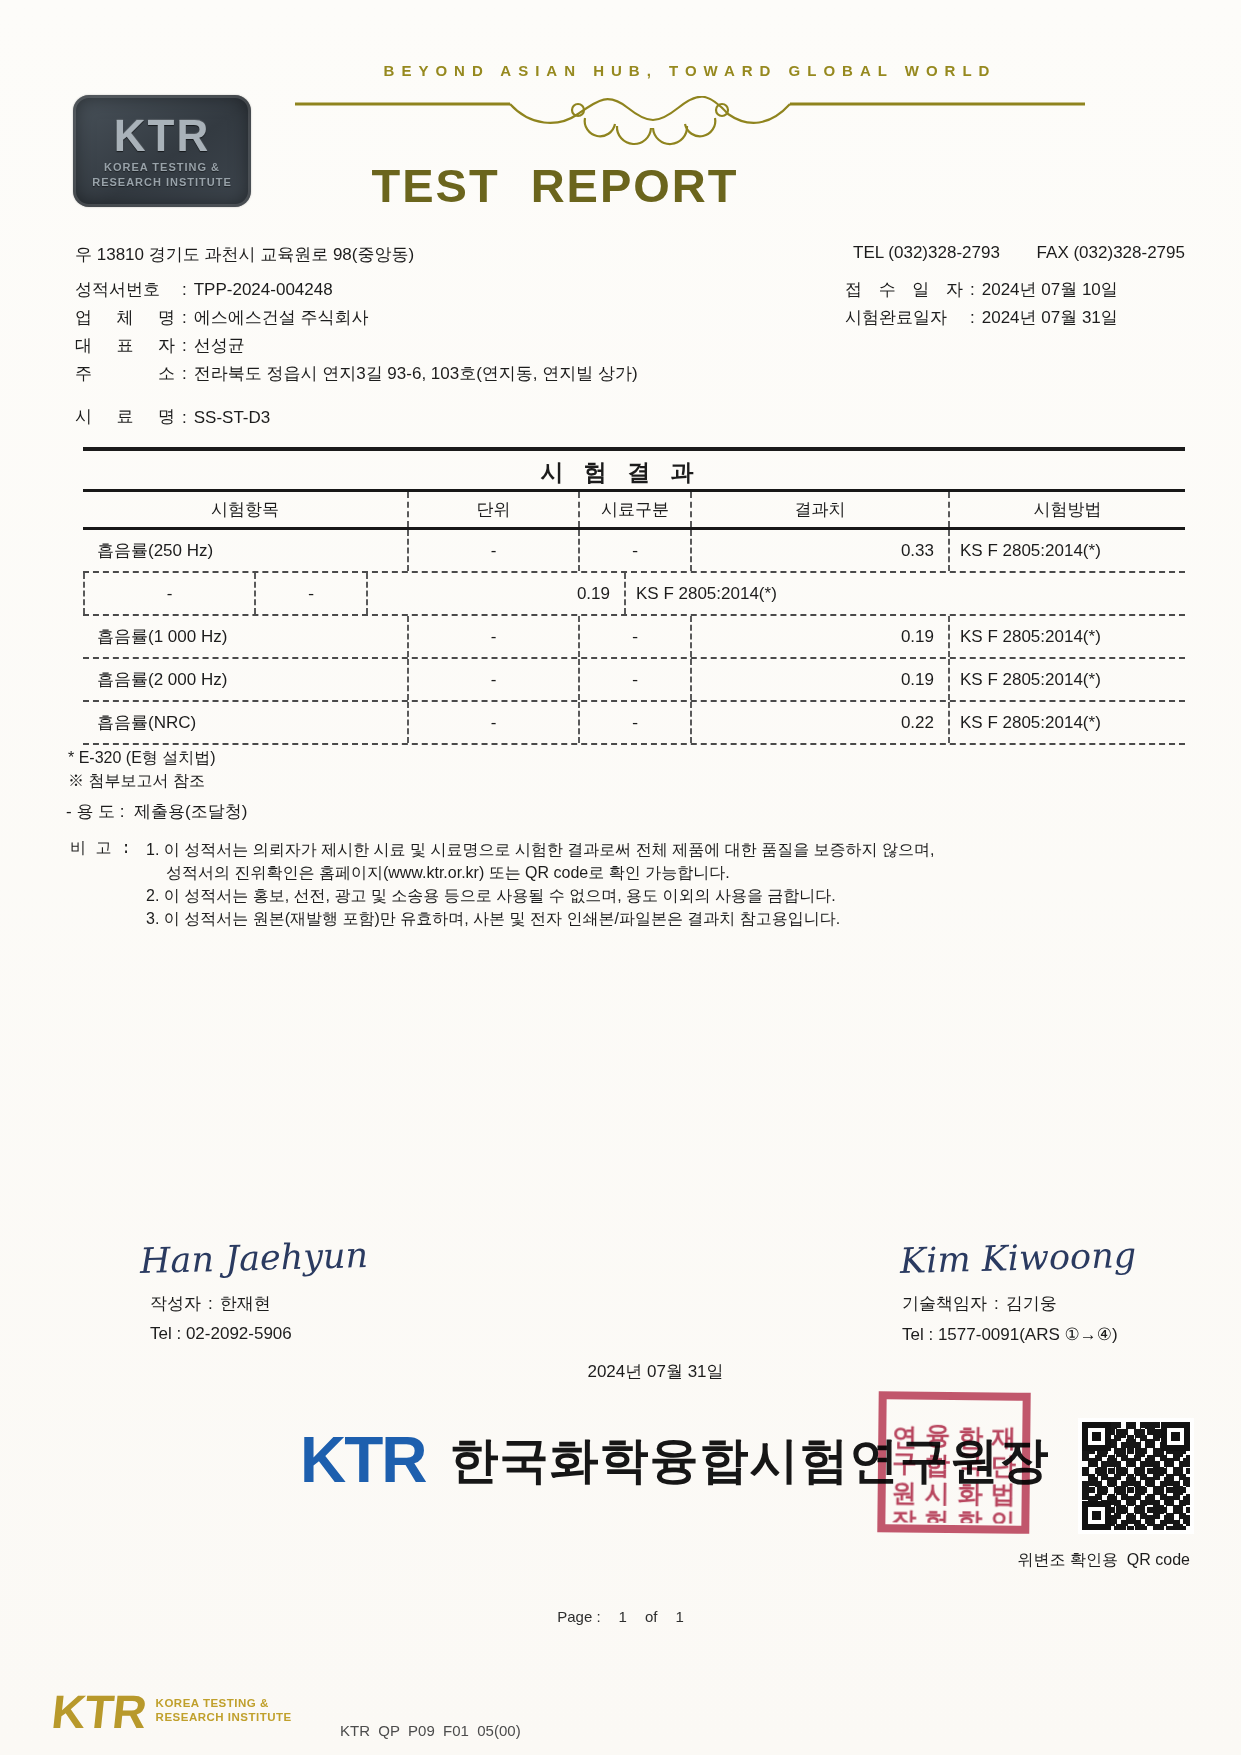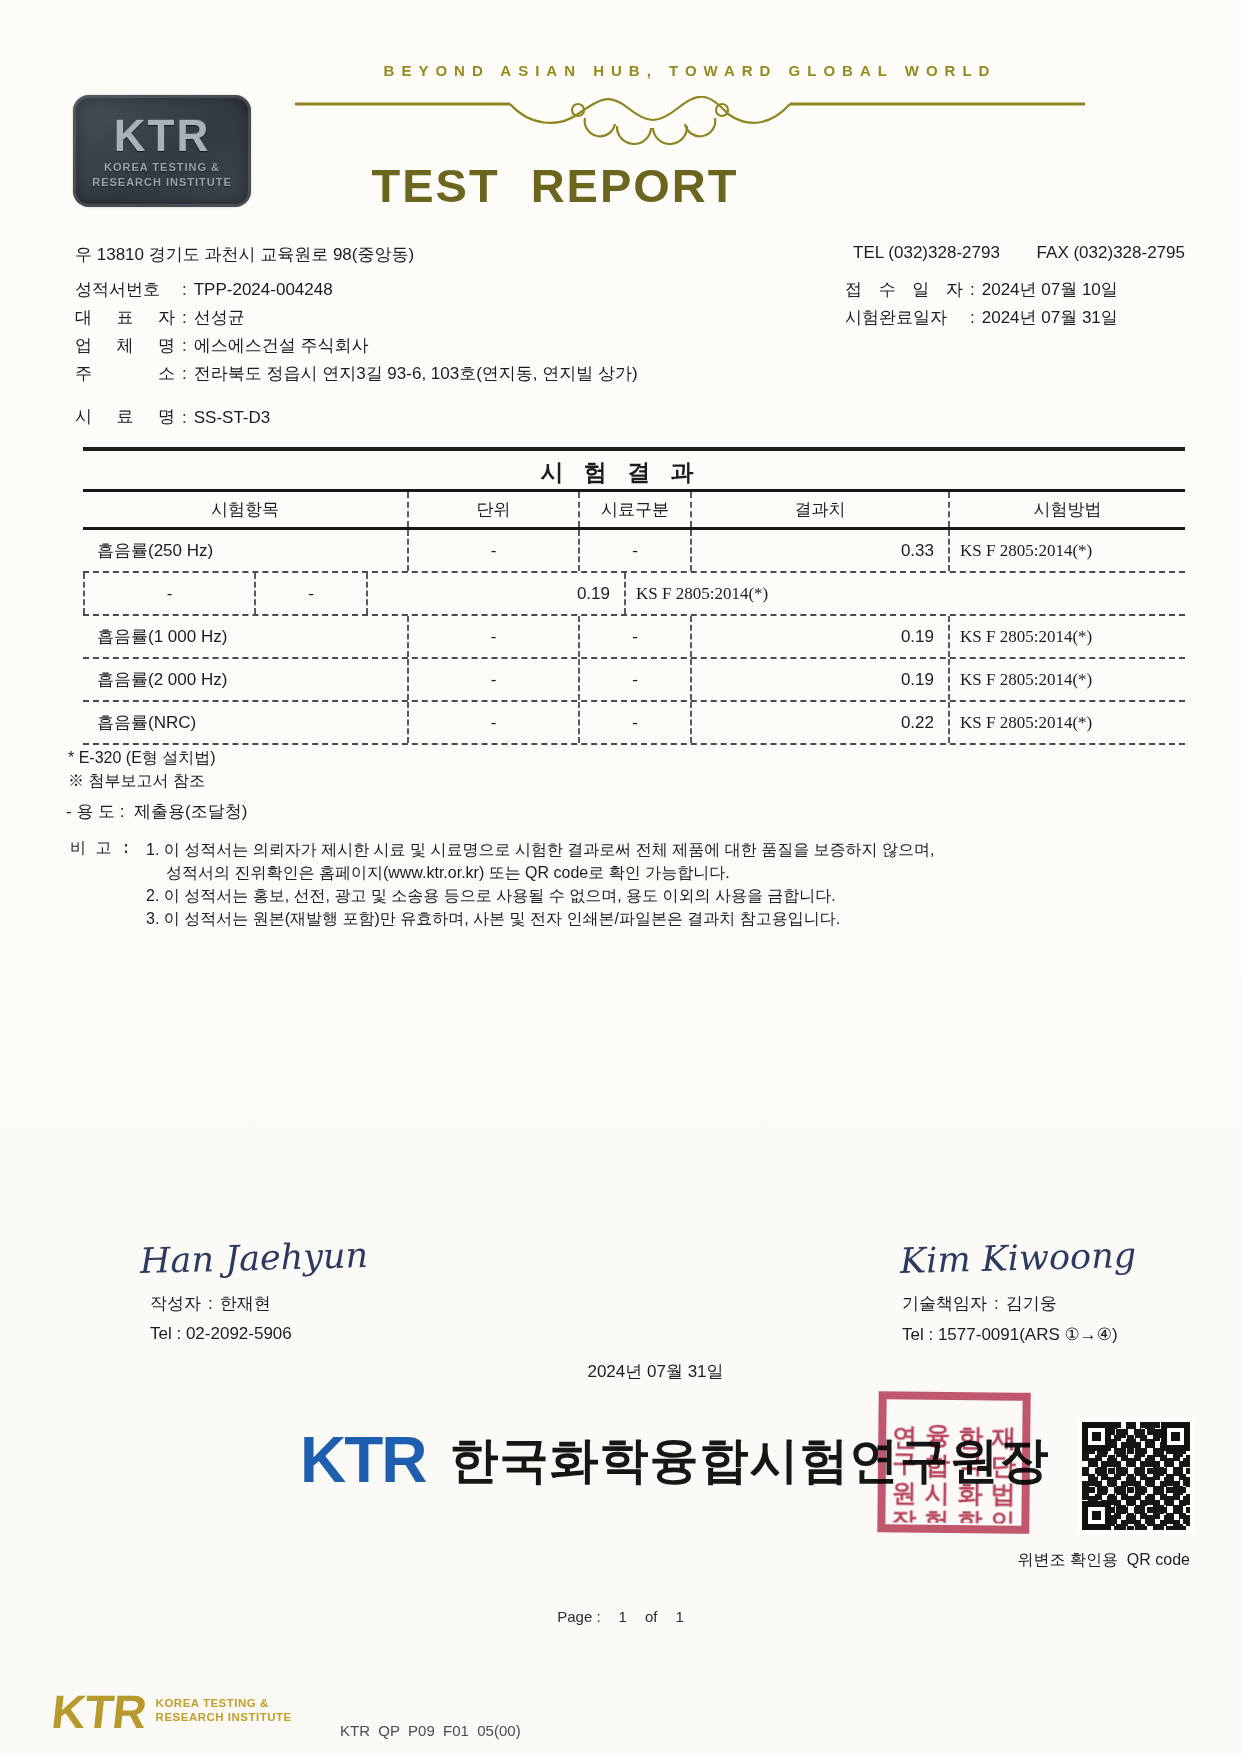--- a/index.html
+++ b/index.html
@@ -47,21 +47,21 @@
   .rtitle { left:0; right:0; top:457px; text-align:center; font-size:23px; font-weight:bold; letter-spacing:7px; }
   .rtable { left:83px; top:489px; width:1102px; font-size:17px; }
   .thead { display:flex; height:41px; border-top:3px solid #181818; border-bottom:3px solid #181818; align-items:center; font-size:17px; }
   .trow  { display:flex; height:43px; border-bottom:2px dashed #4a4a4a; align-items:flex-start; }
   .c { height:100%; display:flex; align-items:center; }
   .c2,.c3,.c4,.c5 { border-left:2px dashed #5a5a5a; }
   .c1 { width:324px; padding-left:14px; }
   .c2 { width:171px; justify-content:center; }
   .c3 { width:112px; justify-content:center;font-family:Liberation Serif, serif; }
   .c4 { width:258px; justify-content:flex-end; padding-right:14px; }
-  .c5 { width:237px; padding-left:10px;font-family:Liberation Serif, serif; }
+  .c5 { width:237px; padding-left:10px; }
   .thead .c1 { justify-content:center; padding-left:0; }
   .thead .c4 { justify-content:center; padding-right:0; }
   .thead .c5 { justify-content:center; padding-left:0; }
 
   .fn { left:68px; font-size:16px; }
   .usage { left:66px; top:800px; font-size:17px; white-space:pre; }
   .remarks { left:70px; top:838px; display:flex; font-size:16px; line-height:23px; }
   .rem-lbl { width:76px; white-space:pre;font-family:Liberation Mono, monospace; }
   .rem-lines .indent { padding-left:20px; }
 
@@ -137,24 +137,24 @@
   <div class="abs telfax">
     <span>TEL (032)328-2793</span>
     <span class="fax">FAX (032)328-2795</span>
   </div>
 
   <div class="abs meta meta-left">
     <div>
       <span class="mlbl w100">성적서번호</span><span class="msep">:</span><span>TPP-2024-004248</span>
     </div>
     <div>
+      <span class="mlbl w100">업 체 명</span><span class="msep">:</span><span>에스에스건설 주식회사</span>
+    </div>
+    <div>
       <span class="mlbl w100">대 표 자</span><span class="msep">:</span><span>선성균</span>
-    </div>
-    <div>
-      <span class="mlbl w100">업 체 명</span><span class="msep">:</span><span>에스에스건설 주식회사</span>
     </div>
     <div>
       <span class="mlbl w100">주 소</span><span class="msep">:</span><span>전라북도 정읍시 연지3길 93-6, 103호(연지동, 연지빌 상가)</span>
     </div>
   </div>
 
   <div class="abs meta meta-right">
     <div>
       <span class="mlbl w118">접 수 일 자</span><span class="msep">:</span><span>2024년 07월 10일</span>
     </div>

